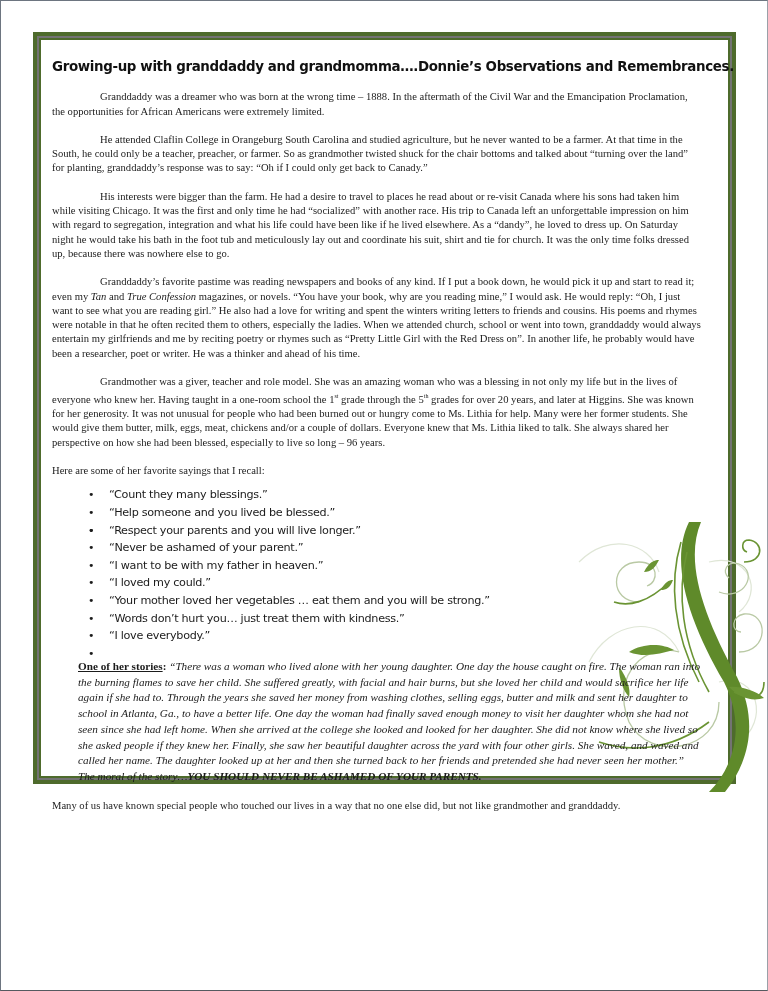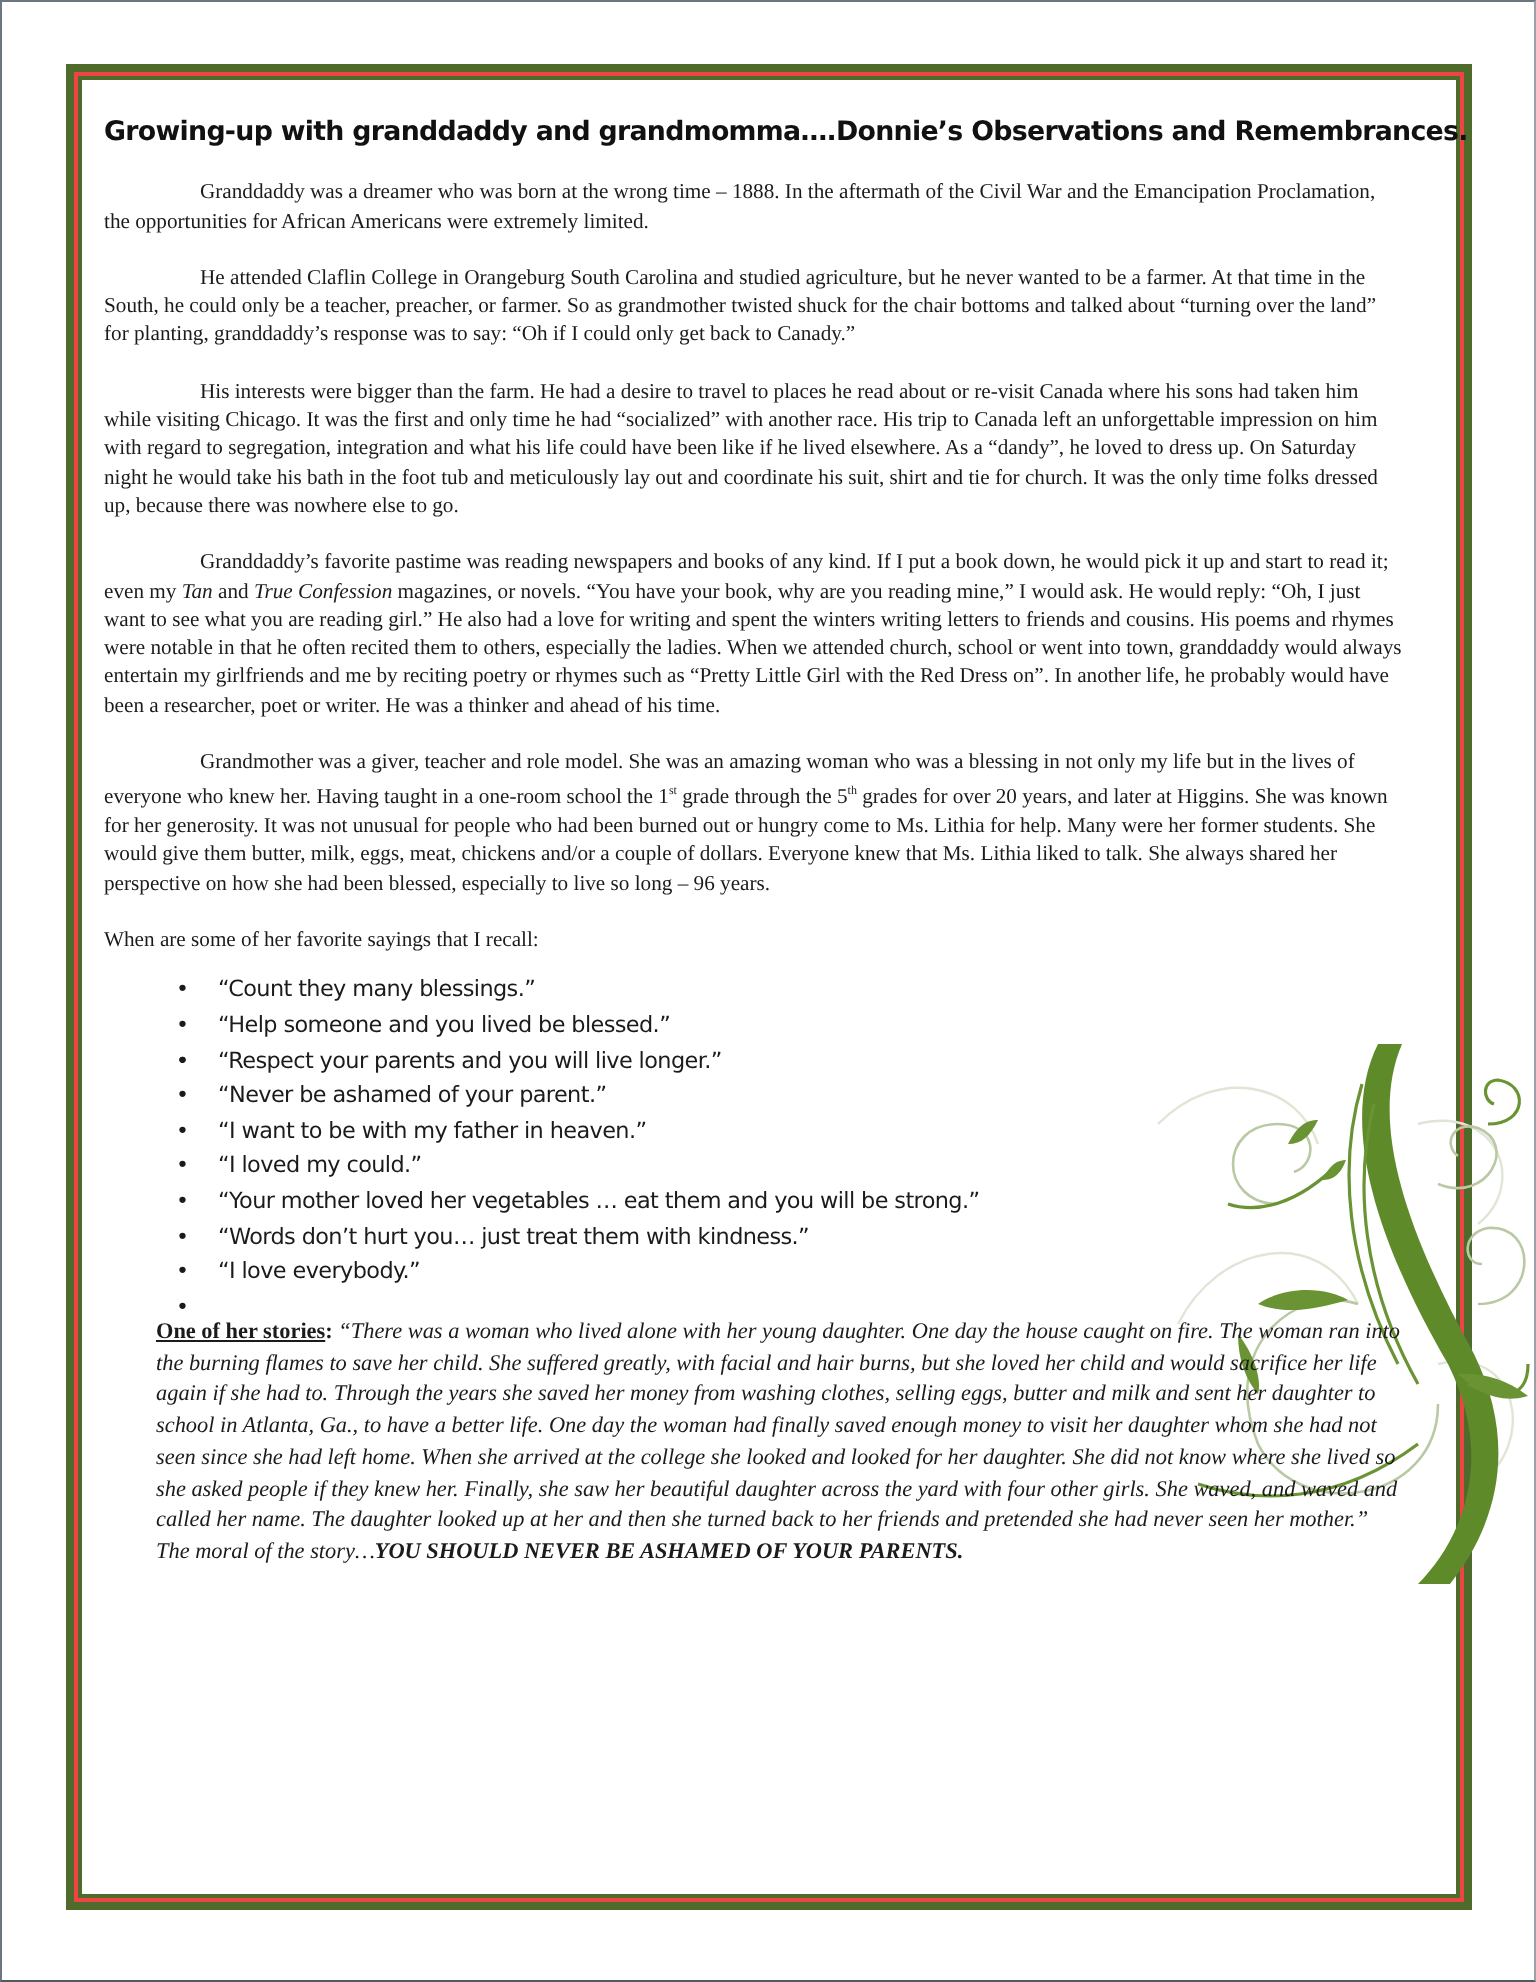--- a/index.html
+++ b/index.html
@@ -6,24 +6,24 @@
   body {
     width: 768px; height: 991px; background: #ffffff; position: relative; overflow: hidden;
     font-family: "Liberation Serif", "DejaVu Serif", serif;
   }
   .page-edge {
     position: absolute; left: 0; top: 0; width: 766px; height: 989px;
     border: 1px solid #6d7580; border-right-color: #9aa0a8; border-bottom-color: #55595f;
     background: #fff;
   }
   .frame-outer {
-    position: absolute; left: 33px; top: 32px; width: 703px; height: 923px;
+    position: absolute; left: 33px; top: 32px; width: 703px; height: 752px;
     box-sizing: border-box;
     border: 4px solid #4e6b2c;
-    background: #ef4444;
+    background: #737373;
     padding: 2px;
   }
   .frame-mid {
     width: 100%; height: 100%; box-sizing: border-box;
     border: 2px solid #4e6b2c; background: #fff;
     position: relative;
   }
   .content {
     position: absolute; left: 11px; top: 20px; right: 14px;
     color: #1b1b1b; font-size: 10.6px; line-height: 14.3px;
@@ -91,33 +91,34 @@
       <div class="title">Growing-up with granddaddy and grandmomma….Donnie’s Observations and Remembrances.</div>
 
       <p class="indent">Granddaddy was a dreamer who was born at the wrong time – 1888. In the aftermath of the Civil War and the Emancipation Proclamation, the opportunities for African Americans were extremely limited.</p>
       <p class="indent">He attended Claflin College in Orangeburg South Carolina and studied agriculture, but he never wanted to be a farmer. At that time in the South, he could only be a teacher, preacher, or farmer. So as grandmother twisted shuck for the chair bottoms and talked about “turning over the land” for planting, granddaddy’s response was to say:  “Oh if I could only get back to Canady.”</p>
       <p class="indent">His interests were bigger than the farm. He had a desire to travel to places he read about or re-visit Canada where his sons had taken him while visiting Chicago. It was the first and only time he had “socialized” with another race. His trip to Canada left an unforgettable impression on him with regard to segregation, integration and what his life could have been like if he lived elsewhere. As a “dandy”, he loved to dress up. On Saturday night he would take his bath in the foot tub and meticulously lay out and coordinate his suit, shirt and tie for church. It was the only time folks dressed up, because there was nowhere else to go.</p>
 
       <p class="indent"><span>Granddaddy’s favorite pastime was reading newspapers and books of any kind. If I put a book down, he would pick it up and start to read it; even my </span><i>Tan</i><span> and </span><i>True Confession</i><span> magazines, or novels. “You have your book, why are you reading mine,” I would ask.  He would reply: “Oh, I just want to see what you are reading girl.” He also had a love for writing and spent the winters writing letters to friends and cousins. His poems and rhymes were notable in that he often recited them to others, especially the ladies. When we attended church, school or went into town, granddaddy would always entertain my girlfriends and me by reciting poetry or rhymes such as “Pretty Little Girl with the Red Dress on”. In another life, he probably would have been a researcher, poet or writer. He was a thinker and ahead of his time.</span></p>
 
       <p class="indent"><span>Grandmother was a giver, teacher and role model. She was an amazing woman who was a blessing in not only my life but in the lives of everyone who knew her. Having taught in a one-room school the 1</span><sup style="font-size:6px">st</sup><span> grade through the 5</span><sup style="font-size:6px">th</sup><span> grades for over 20 years, and later at Higgins.  She was known for her generosity. It was not unusual for people who had been burned out or hungry come to Ms. Lithia for help. Many were her former students. She would give them butter, milk, eggs, meat, chickens and/or a couple of dollars. Everyone knew that Ms. Lithia liked to talk. She always shared her perspective on how she had been blessed, especially to live so long – 96 years.</span></p>
 
-      <p class="sayings-intro">When are some of her favorite sayings that I recall:</p>
+      <p class="sayings-intro">Here are some of her favorite sayings that I recall:</p>
 
       <ul class="sayings">
         <li><span class="bullet">•</span><span>“Count they many blessings.”</span></li>
         <li><span class="bullet">•</span><span>“Help someone and you lived be blessed.”</span></li>
         <li><span class="bullet">•</span></li>
         <li><span class="bullet">•</span><span>“Respect your parents and you will live longer.”</span></li>
         <li><span class="bullet">•</span><span>“Never be ashamed of your parent.”</span></li>
         <li><span class="bullet">•</span><span>“I want to be with my father in heaven.”</span></li>
         <li><span class="bullet">•</span><span>“I loved my could.”</span></li>
         <li><span class="bullet">•</span><span>“Your mother loved her vegetables … eat them and you will be strong.”</span></li>
         <li><span class="bullet">•</span><span>“Words don’t hurt you… just treat them with kindness.”</span></li>
         <li><span class="bullet">•</span><span>“I love everybody.”</span></li>
         <li><span class="bullet">•</span></li>
       </ul>
 
       <p class="story"><span class="label">One of her stories</span><b>: </b><span class="body">“There was a woman who lived alone with her young daughter. One day the house caught on fire. The woman ran into the burning flames to save her child. She suffered greatly, with facial and hair burns, but she loved her child and would sacrifice  her life  again if she had to. Through the years she saved her money from washing clothes, selling eggs, butter and milk and sent her daughter to school in Atlanta, Ga., to have a better life. One day the woman had finally saved enough money to visit her daughter whom she had not seen since she had left home. When she arrived at the college she looked and looked for her daughter. She did not know where she lived so she asked people if they knew her. Finally, she saw her beautiful daughter across the yard with four other girls. She waved, and waved and called her name. The daughter looked up at her and then she turned back to her friends and pretended she had never seen her mother.” The moral of the story…</span><span class="moral">YOU SHOULD NEVER BE ASHAMED OF YOUR PARENTS.</span></p>
 
+      <p class="closing">Many of us have known special people who touched our lives in a way that no one else did, but not like grandmother and granddaddy.</p>
     </div>
   </div>
 </div>
 
 </body></html>

